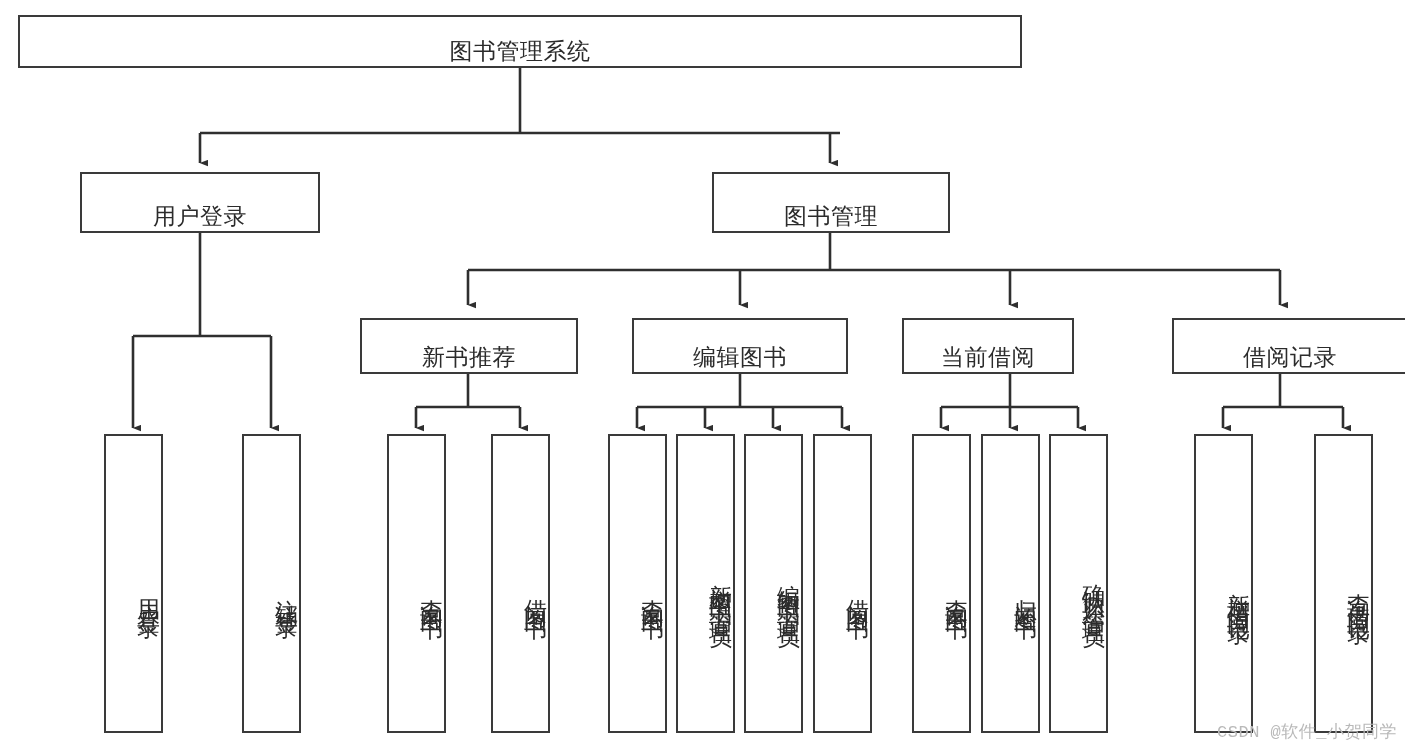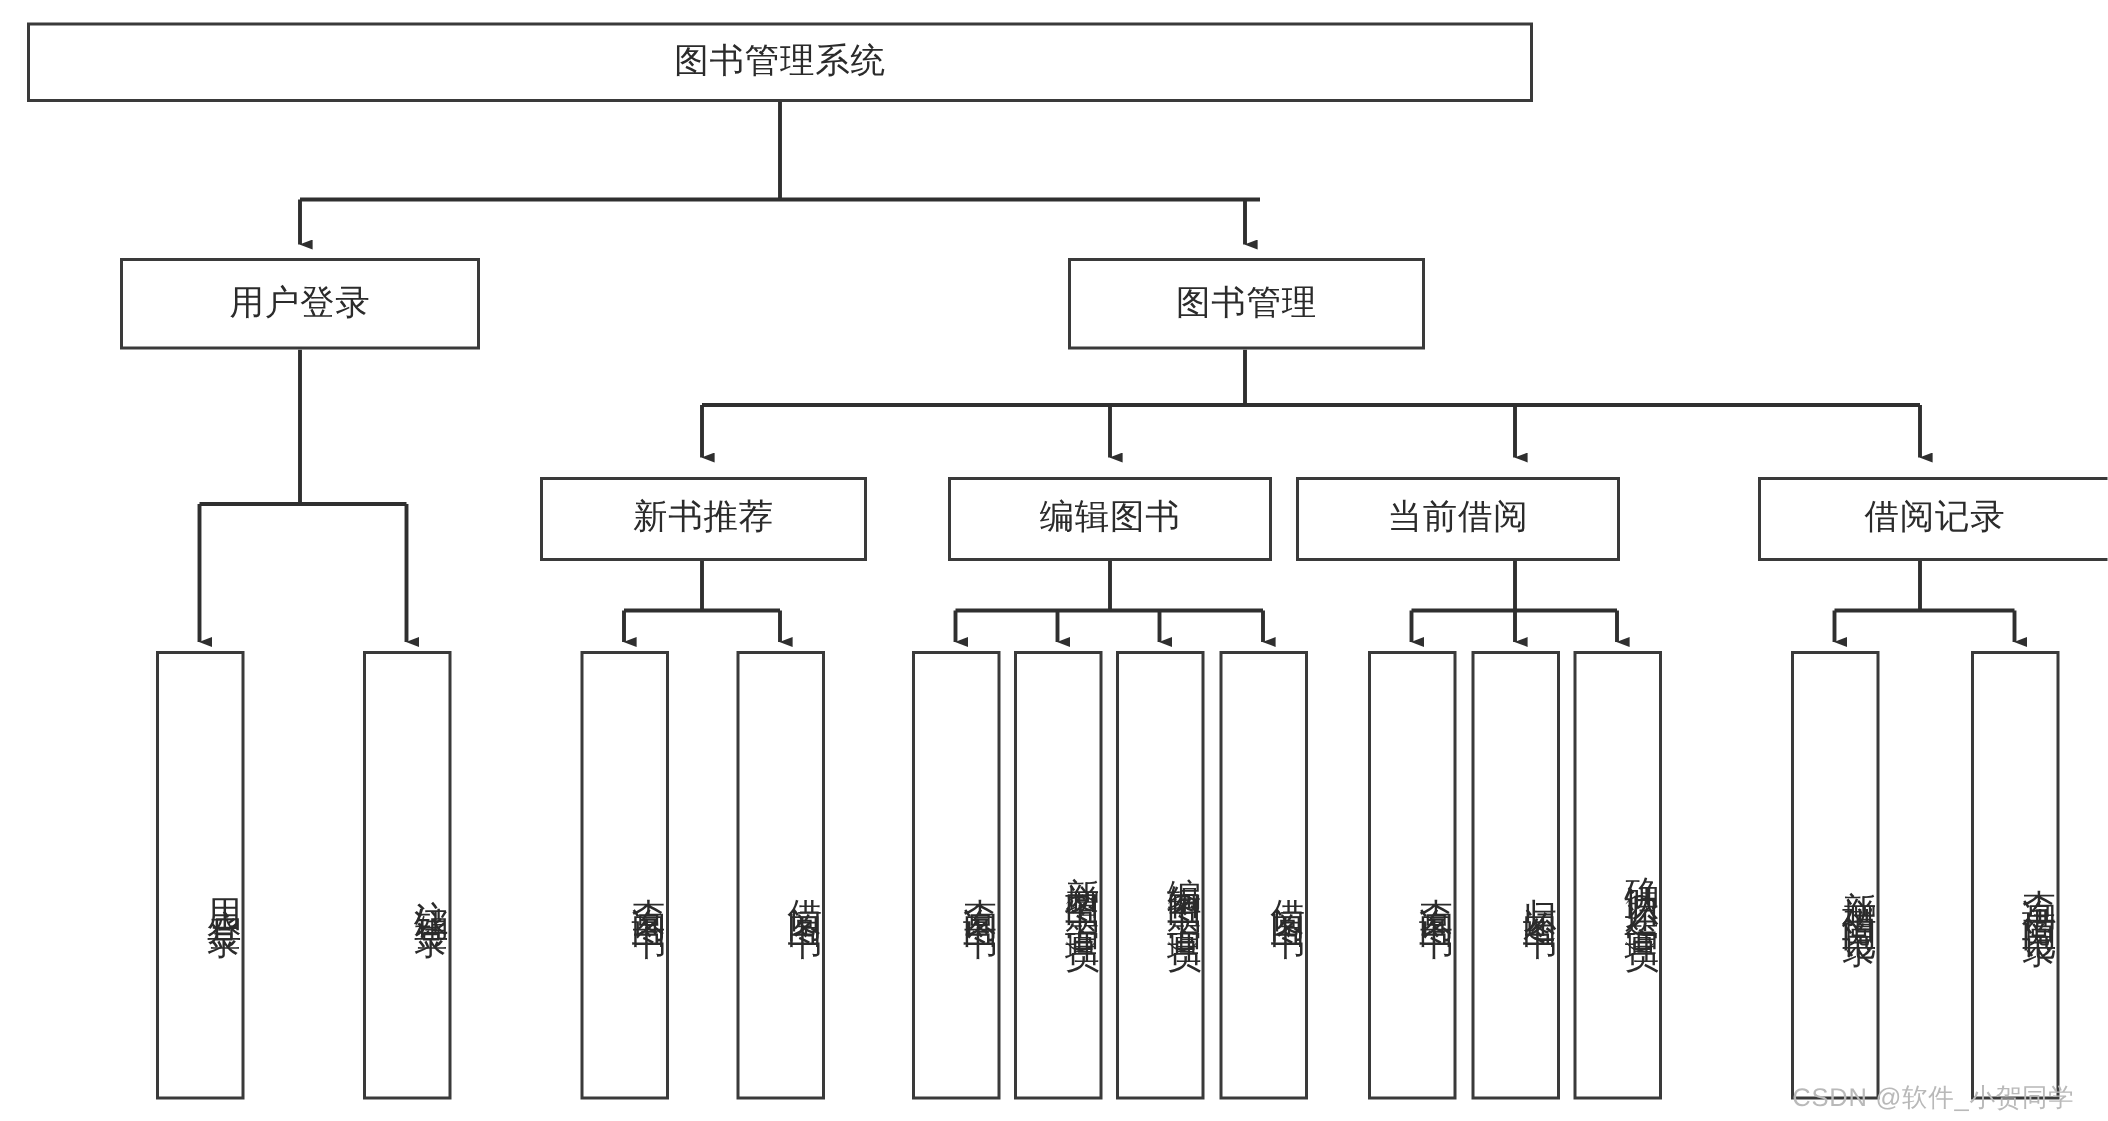--- a/index.html
+++ b/index.html
@@ -7,21 +7,21 @@
   body{
     font-family:"DejaVu Sans","Liberation Sans",sans-serif;
     width:1405px;height:747px;overflow:hidden;position:relative;
   }
   #diagram{position:absolute;left:0;top:0;width:1405px;height:747px;}
   .node{
     position:absolute;
     box-sizing:border-box;
     background:#ffffff;
     border:2.5px solid #3a3a3a;
-    display:flex;align-items:center;justify-content:center;
+    display:flex;align-items:flex-end;justify-content:center;
     color:#2b2b2b;
   }
   .node.horiz{
     font-size:23px;
     letter-spacing:0.5px;
     line-height:1.2;
   }
   .node.vert{
     writing-mode:vertical-rl;
     text-orientation:upright;
@@ -35,26 +35,26 @@
   }
   .node.vert .vtext{
     writing-mode:vertical-rl;
     text-orientation:upright;
     display:block;
   }
   svg#wires{position:absolute;left:0;top:0;width:1405px;height:747px;pointer-events:none;}
   .wire{stroke:#2f2f2f;stroke-width:2.6px;fill:none;}
   .watermark{
     position:absolute;
-    right:22px;bottom:4px;
+    right:8px;bottom:4px;
     font-size:17px;
     color:#b9b9b9;
     letter-spacing:0.5px;
     white-space:nowrap;
-    font-family:Liberation Sans, sans-serif;
+    font-family:Liberation Mono, monospace;
   }
 </style>
 </head>
 <body>
 
 <div id="diagram">
 
   <svg id="wires" viewBox="0 0 1405 747">
     <defs>
       <marker id="arrowhead" markerWidth="7" markerHeight="9" refX="3.3" refY="8.4" orient="auto" markerUnits="userSpaceOnUse">
@@ -113,21 +113,21 @@
   <div class="node horiz" style="left:712px;top:172px;width:238px;height:61px;">
     <span>图书管理</span>
   </div>
 
   <div class="node horiz" style="left:360px;top:318px;width:218px;height:56px;">
     <span>新书推荐</span>
   </div>
   <div class="node horiz" style="left:632px;top:318px;width:216px;height:56px;">
     <span>编辑图书</span>
   </div>
-  <div class="node horiz" style="left:864px;top:318px;width:216px;height:56px;">
+  <div class="node horiz" style="left:902px;top:318px;width:172px;height:56px;">
     <span>当前借阅</span>
   </div>
   <div class="node horiz" style="left:1172px;top:318px;width:236px;height:56px;">
     <span>借阅记录</span>
   </div>
 
   <div class="node vert" style="left:104px;top:434px;width:59px;height:299px;">
     <span class="vtext">用户登录</span>
   </div>
   <div class="node vert" style="left:242px;top:434px;width:59px;height:299px;">

